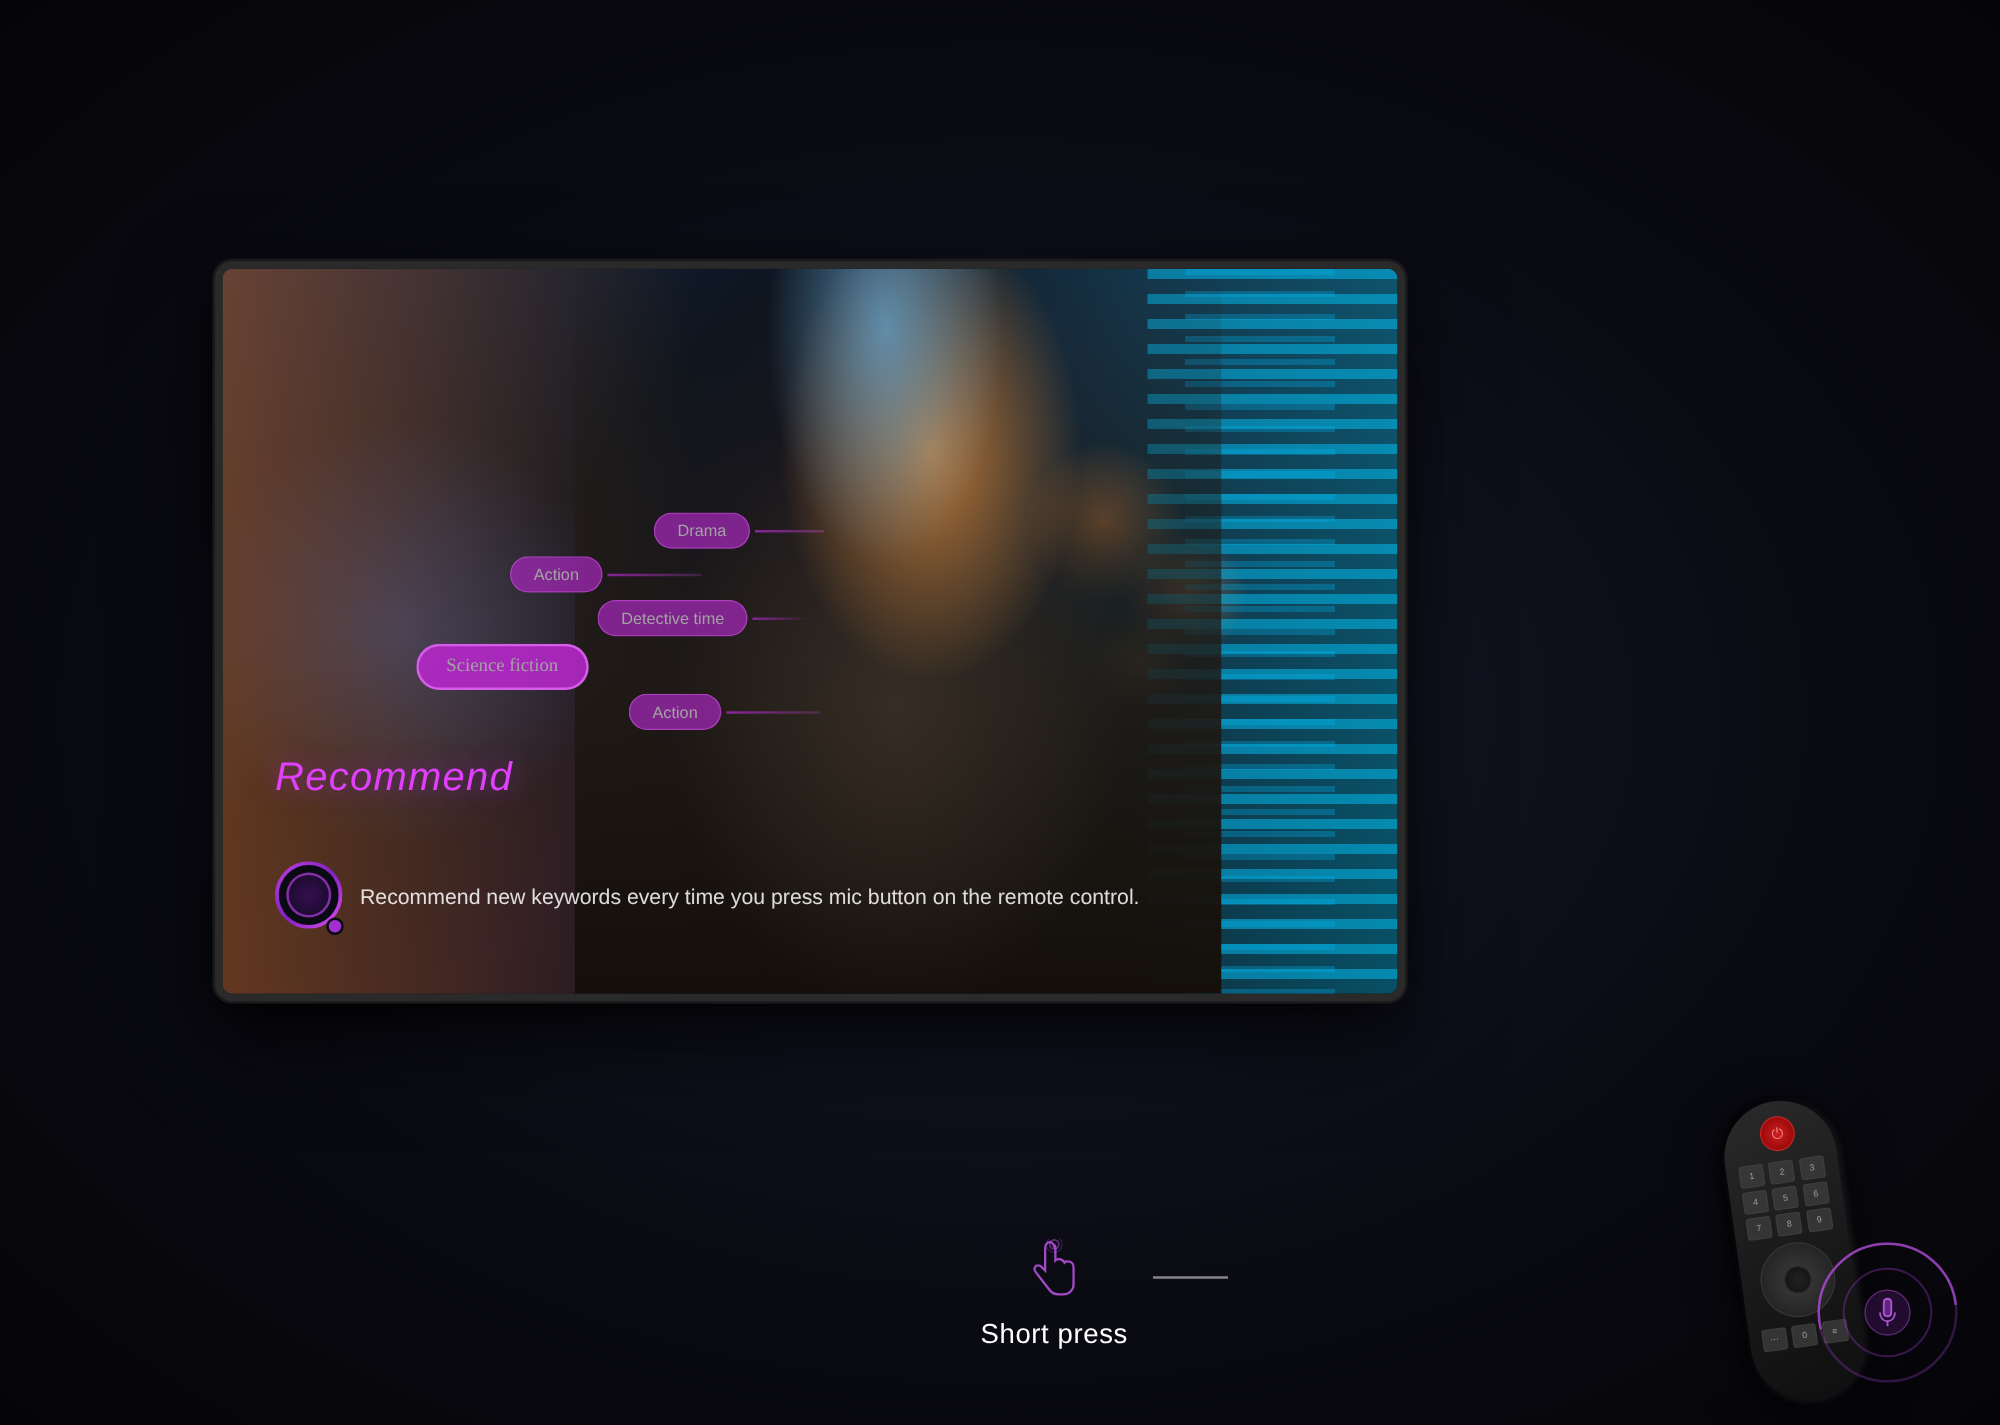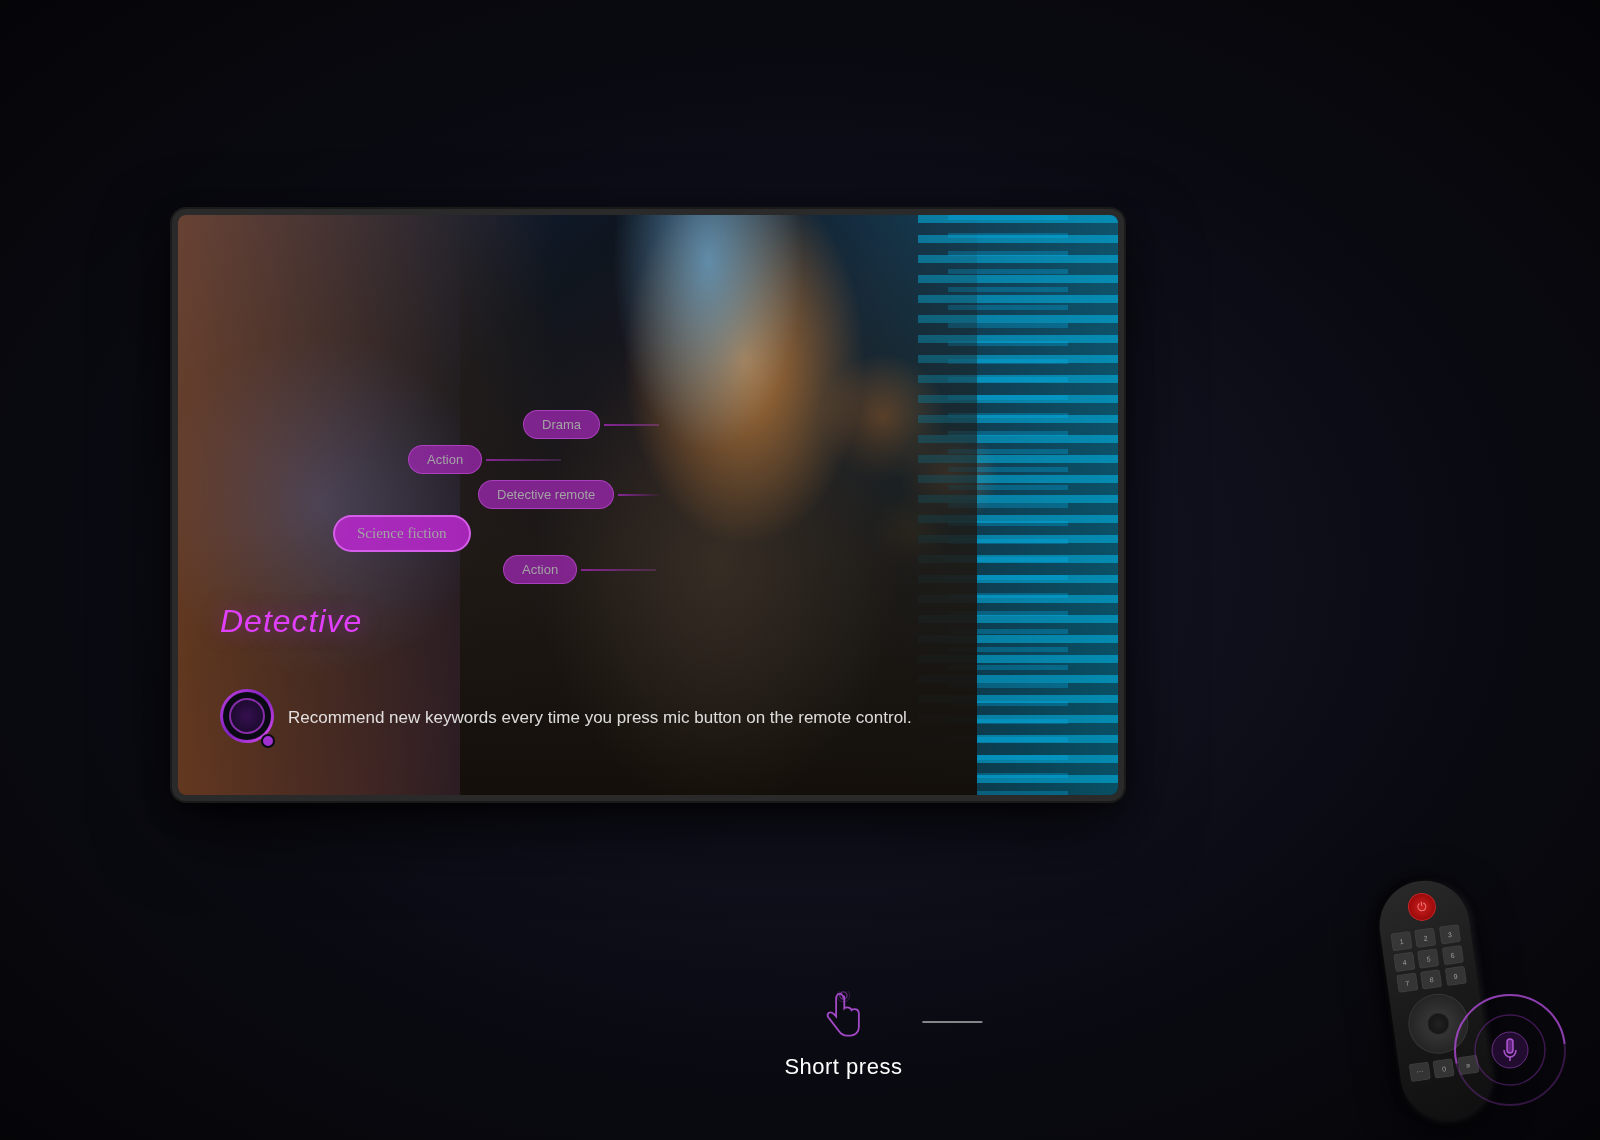--- a/index.html
+++ b/index.html
@@ -448,34 +448,34 @@
 
       <div class="pill pill-drama">
         <span>Drama</span>
       </div>
 
       <div class="pill pill-action">
         <span>Action</span>
       </div>
 
       <div class="pill pill-detective">
-        <span>Detective remote</span>
+        <span>Detective time</span>
       </div>
 
       <div class="pill pill-science">
         <span>Science fiction</span>
       </div>
 
       <div class="pill pill-trailer">
         <span>Action</span>
       </div>
 
     </div>
 
-    <div class="recommend-text">Detective</div>
+    <div class="recommend-text">Recommend</div>
 
     <div class="voice-circle">
       <div class="voice-circle-inner"></div>
     </div>
 
     <div class="info-text">Recommend new keywords every time you press mic button on the remote control.</div>
 
   </div>
 </div>
 

